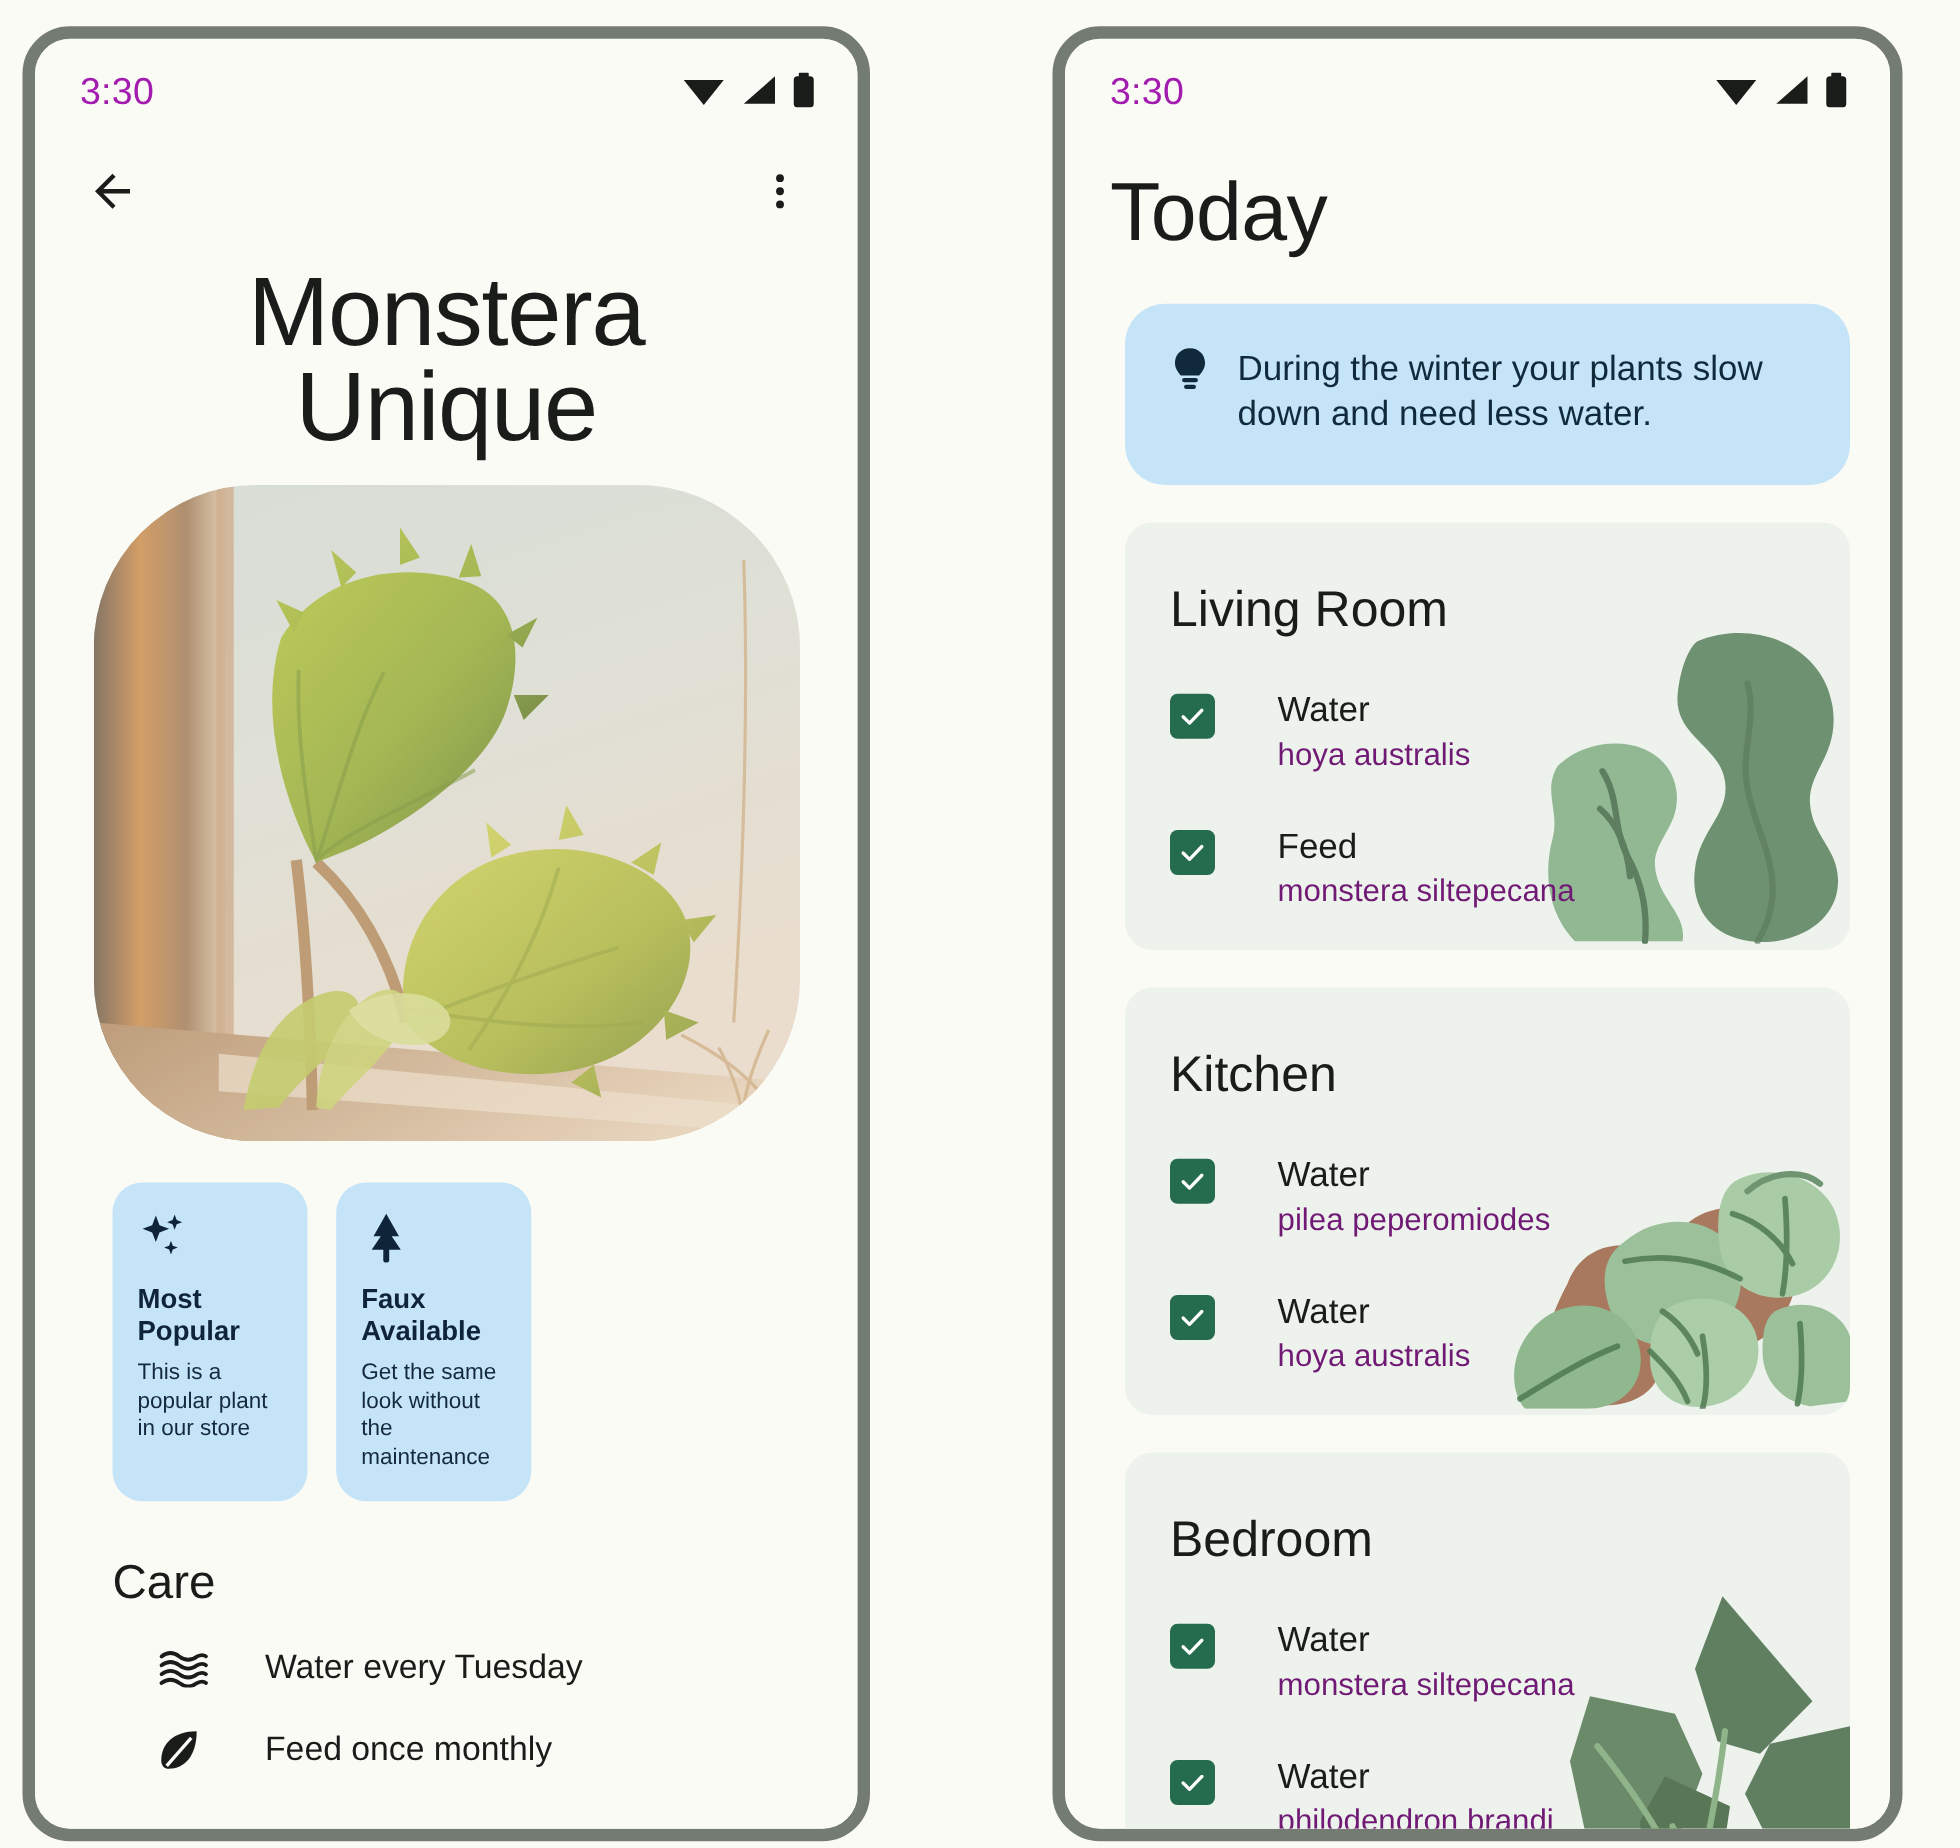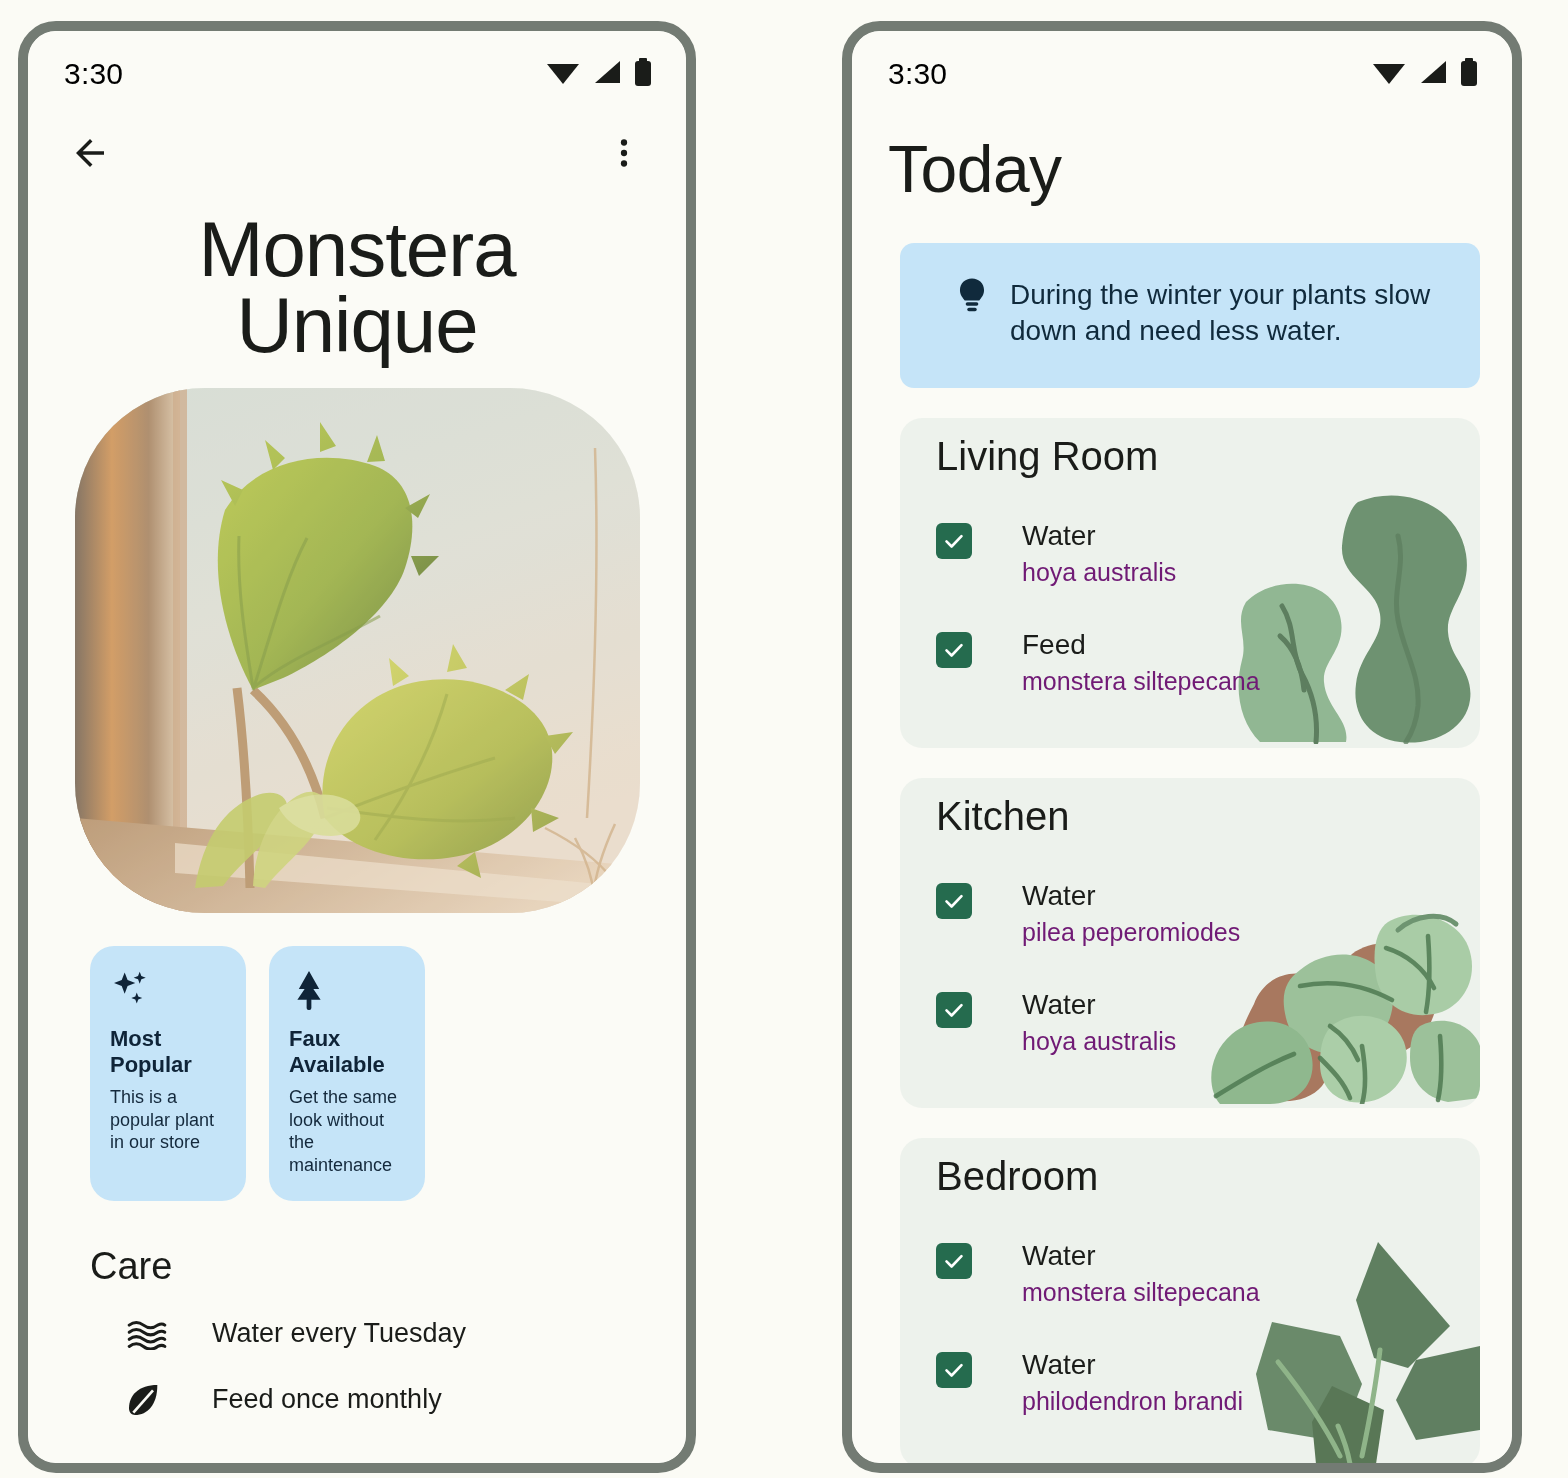--- a/index.html
+++ b/index.html
@@ -27,21 +27,21 @@
     border-radius: 28px;
     overflow: hidden;
   }
 
   
   .statusbar {
     height: 86px;
     display: flex; align-items: center; justify-content: space-between;
     padding: 0 34px 0 36px;
   }
-  .clock { font-size: 30px; color: #000000; letter-spacing: .2px; }
+  .clock { font-size: 30px; color: #a21caf; letter-spacing: .2px; }
   .status-icons { display: flex; align-items: center; gap: 12px; }
 
   
   .appbar {
     height: 76px; display: flex; align-items: center;
     justify-content: space-between; padding: 0 38px 0 38px;
   }
   .icon-btn { width: 48px; height: 48px; display: flex; align-items: center; justify-content: center; }
 
   
@@ -92,32 +92,32 @@
 
   
   .today-title {
     font-size: 66px; font-weight: 400; color: #1A1C19;
     letter-spacing: -.5px;
     padding: 14px 0 0 36px;
   }
   .tip-card {
     margin: 36px 32px 0 48px;
     background: #C5E4F8;
-    border-radius: 14px;
-    padding: 34px 30px 38px 56px;
+    border-radius: 32px;
+    padding: 34px 30px 38px 36px;
     display: flex; gap: 22px;
   }
   .tip-text { font-size: 28px; line-height: 1.3; color: #102A3C; }
 
   .room-card {
     position: relative;
     margin: 30px 32px 0 48px;
     background: #EDF2EC;
     border-radius: 22px;
-    padding: 16px 0 30px 36px;
+    padding: 48px 0 30px 36px;
     overflow: hidden;
     min-height: 330px;
   }
   .room-art { position: absolute; right: 0; bottom: 0; pointer-events: none; }
   .room-name { font-size: 40px; color: #1A1C19; font-weight: 400; position: relative; z-index: 2; }
   .task { display: flex; align-items: flex-start; margin-top: 40px; position: relative; z-index: 2; }
   .checkbox {
     width: 36px; height: 36px; border-radius: 6px;
     background: #256B4E;
     display: flex; align-items: center; justify-content: center;

